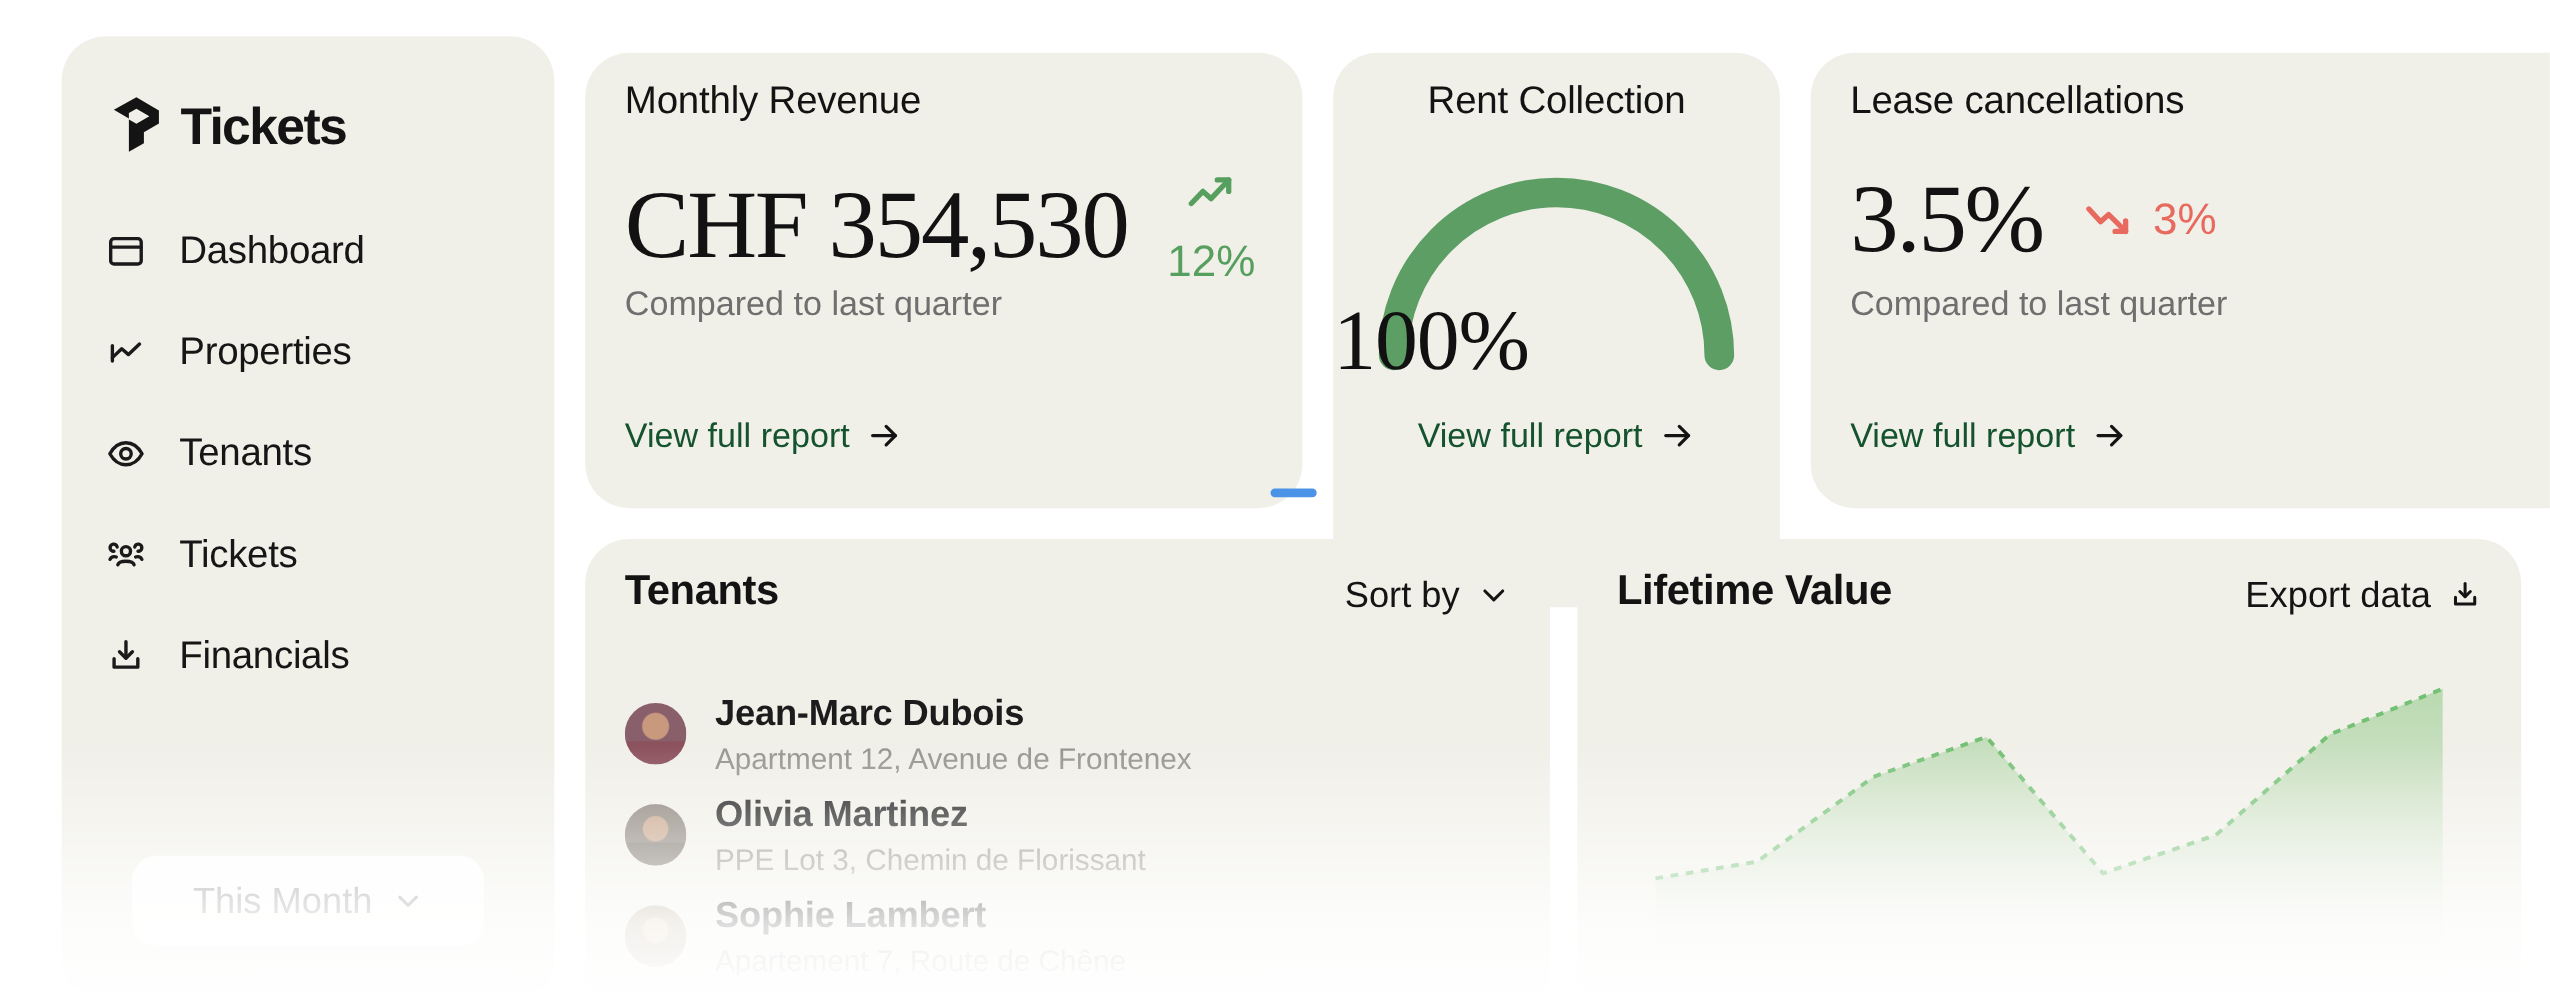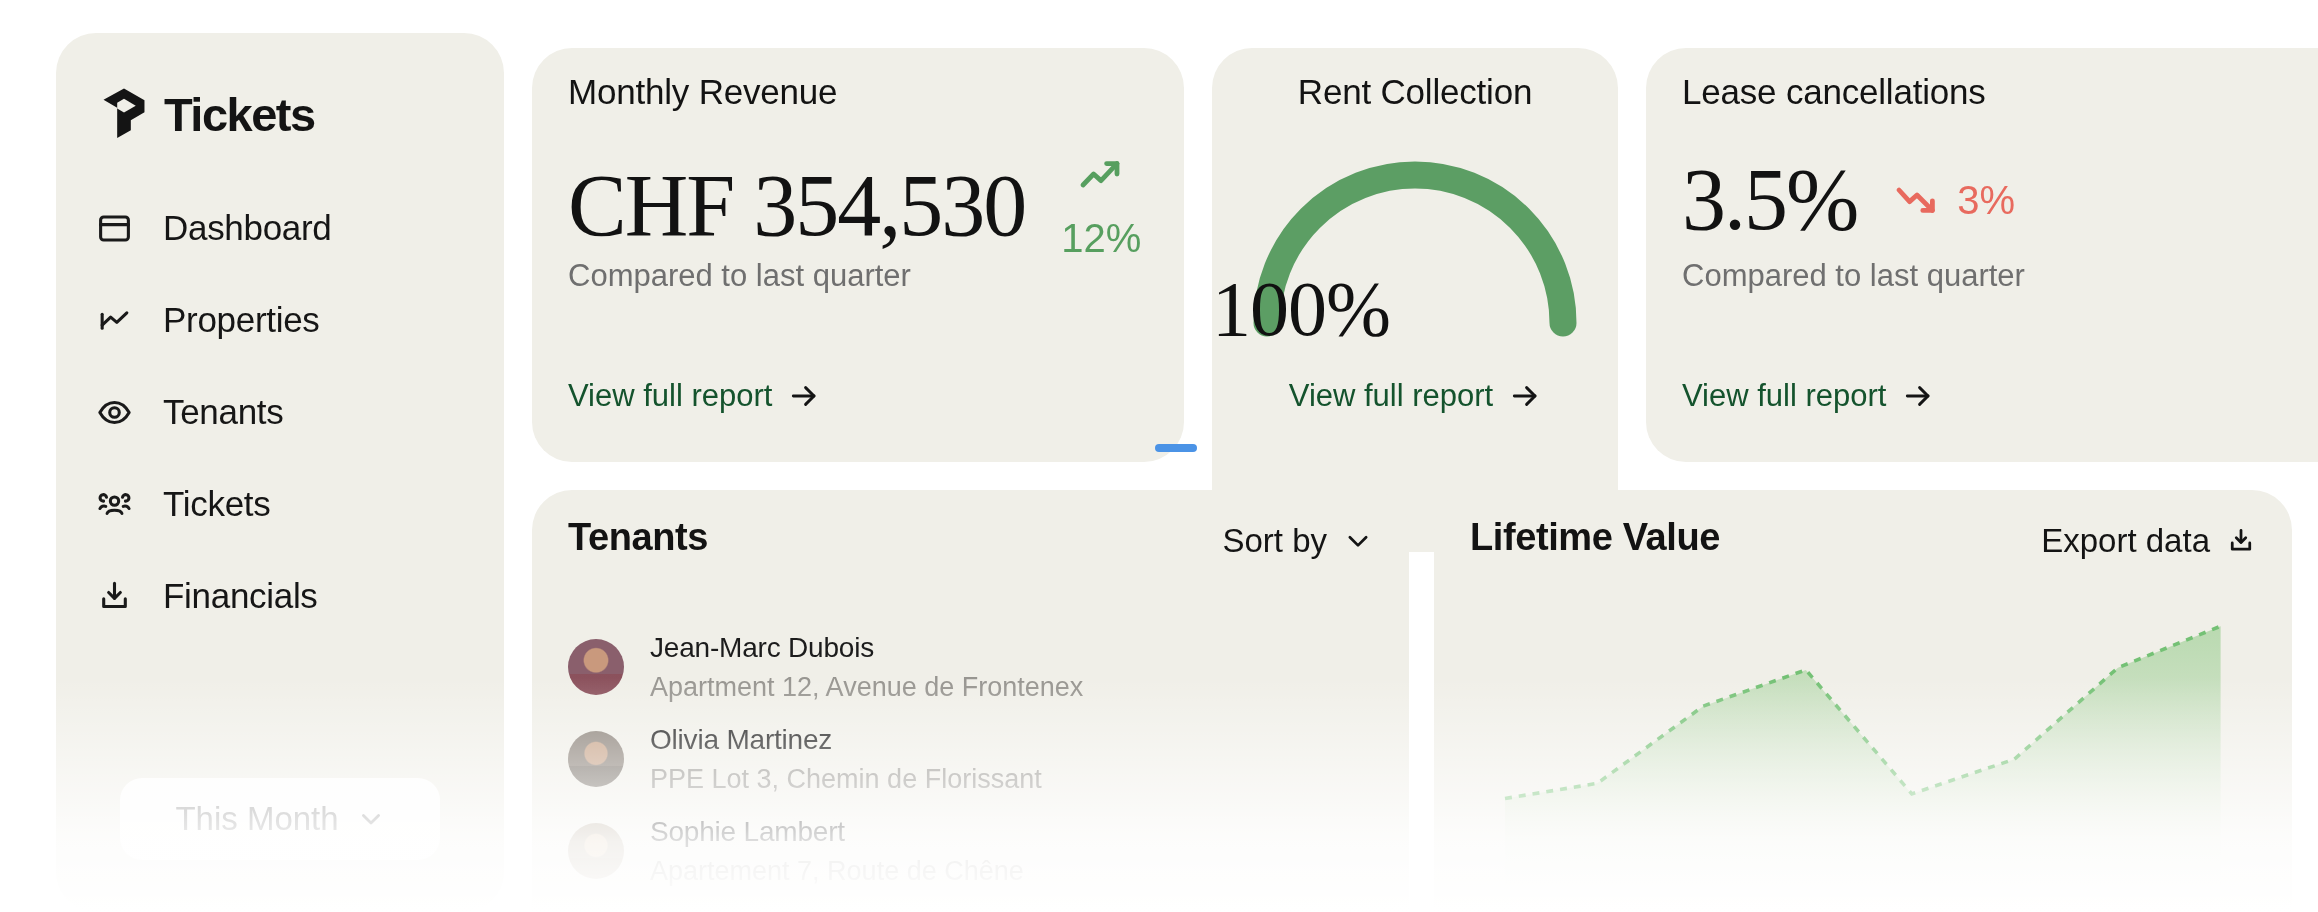--- a/index.html
+++ b/index.html
@@ -60,21 +60,21 @@
   .panel-action svg { width:30px; height:30px; stroke:#141414; fill:none; stroke-width:2.2; stroke-linecap:round; stroke-linejoin:round; }
 
   .tenant-row { position:absolute; left:36px; right:36px; height:92px; display:flex; align-items:center; gap:26px; }
   .avatar { width:56px; height:56px; border-radius:50%; flex:0 0 56px; }
   .av1 { background:linear-gradient(to bottom, rgba(0,0,0,0) 62%, rgba(140,74,84,.65) 63%),
          radial-gradient(circle at 50% 38%, #c9997d 0 26%, #8a5f6c 29% 100%); }
   .av2 { background:linear-gradient(to bottom, rgba(0,0,0,0) 62%, rgba(110,104,96,.55) 63%),
          radial-gradient(circle at 50% 40%, #c7a388 0 25%, #8b8279 28% 100%); }
   .av3 { background:linear-gradient(to bottom, rgba(0,0,0,0) 62%, rgba(168,152,128,.5) 63%),
          radial-gradient(circle at 50% 40%, #dcc5aa 0 25%, #b4a794 28% 100%); }
-  .t-name { font-size:28px; font-weight:400; letter-spacing:-0.2px; color:#1c1c1c; }
+  .t-name { font-size:33px; font-weight:700; letter-spacing:-0.2px; color:#1c1c1c; }
   .t-addr { font-size:27px; color:#979590; margin-top:8px; }
   .row-1 { top:131px; } .row-2 { top:223px; } .row-3 { top:315px; } .row-4 { top:407px; }
 
   #lv-chart { position:absolute; left:32px; top:112px; width:796px; height:310px; }
 
   
   #bottom-fade { position:absolute; left:0; right:0; bottom:0; height:235px; z-index:50; pointer-events:none;
     background:linear-gradient(to bottom, rgba(255,255,255,0) 0%, rgba(255,255,255,.85) 70%, #ffffff 100%); }
 </style>
 </head>

